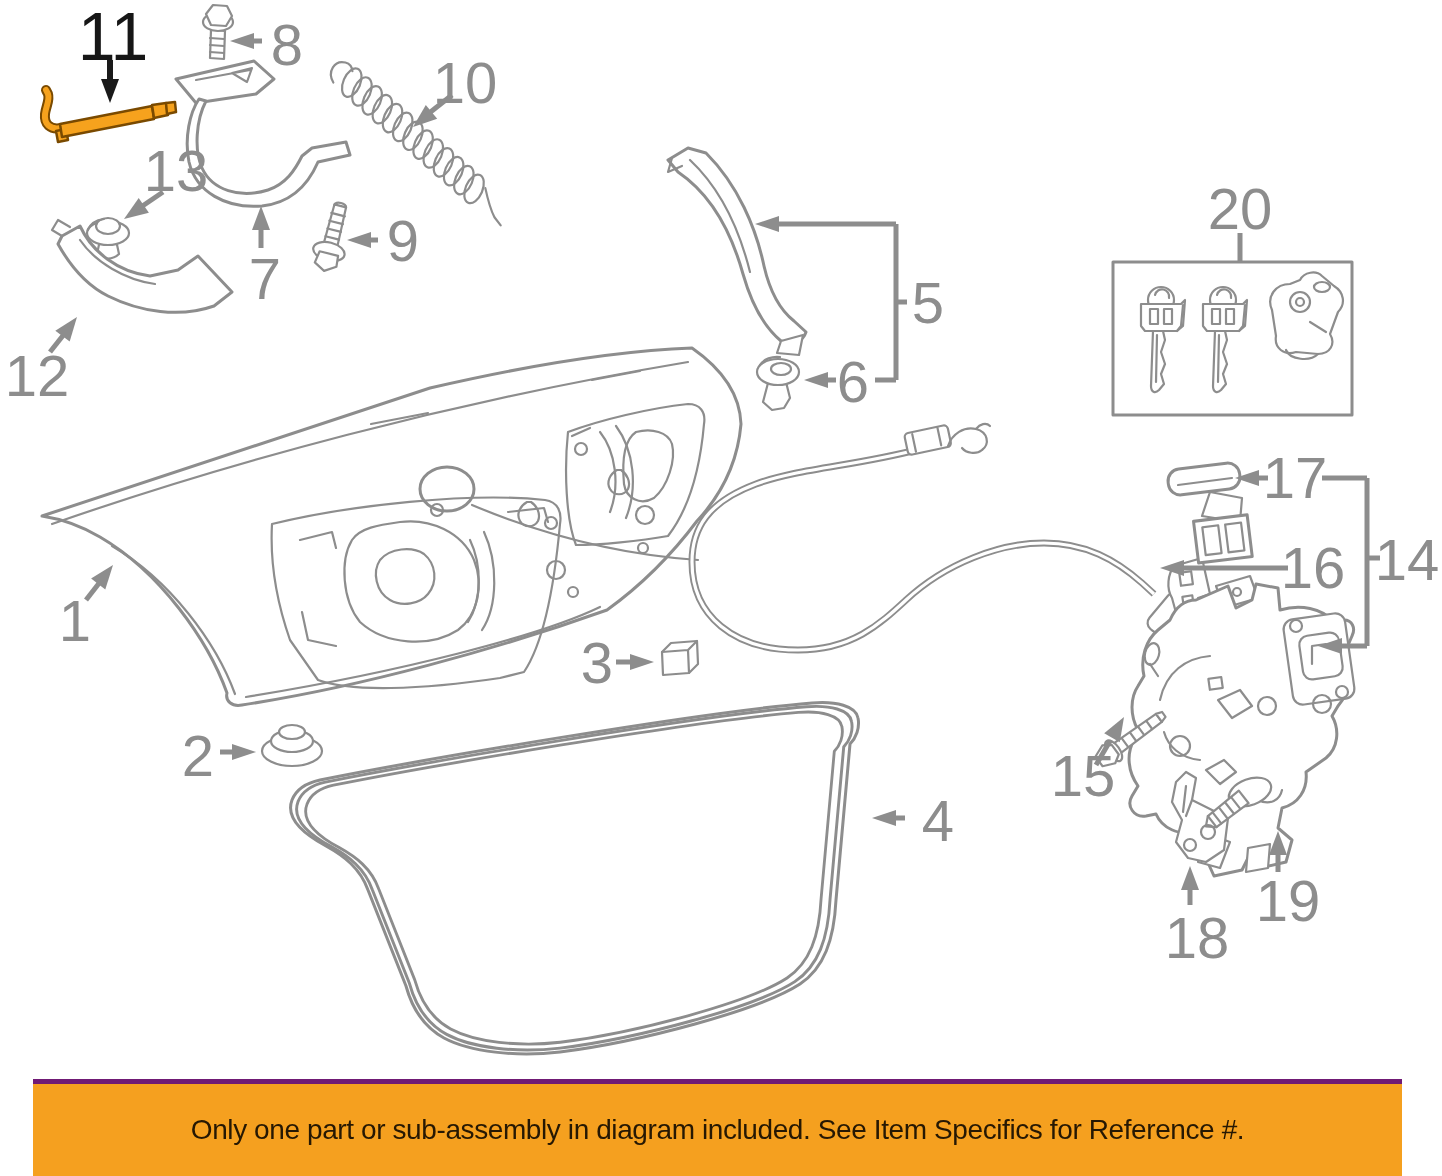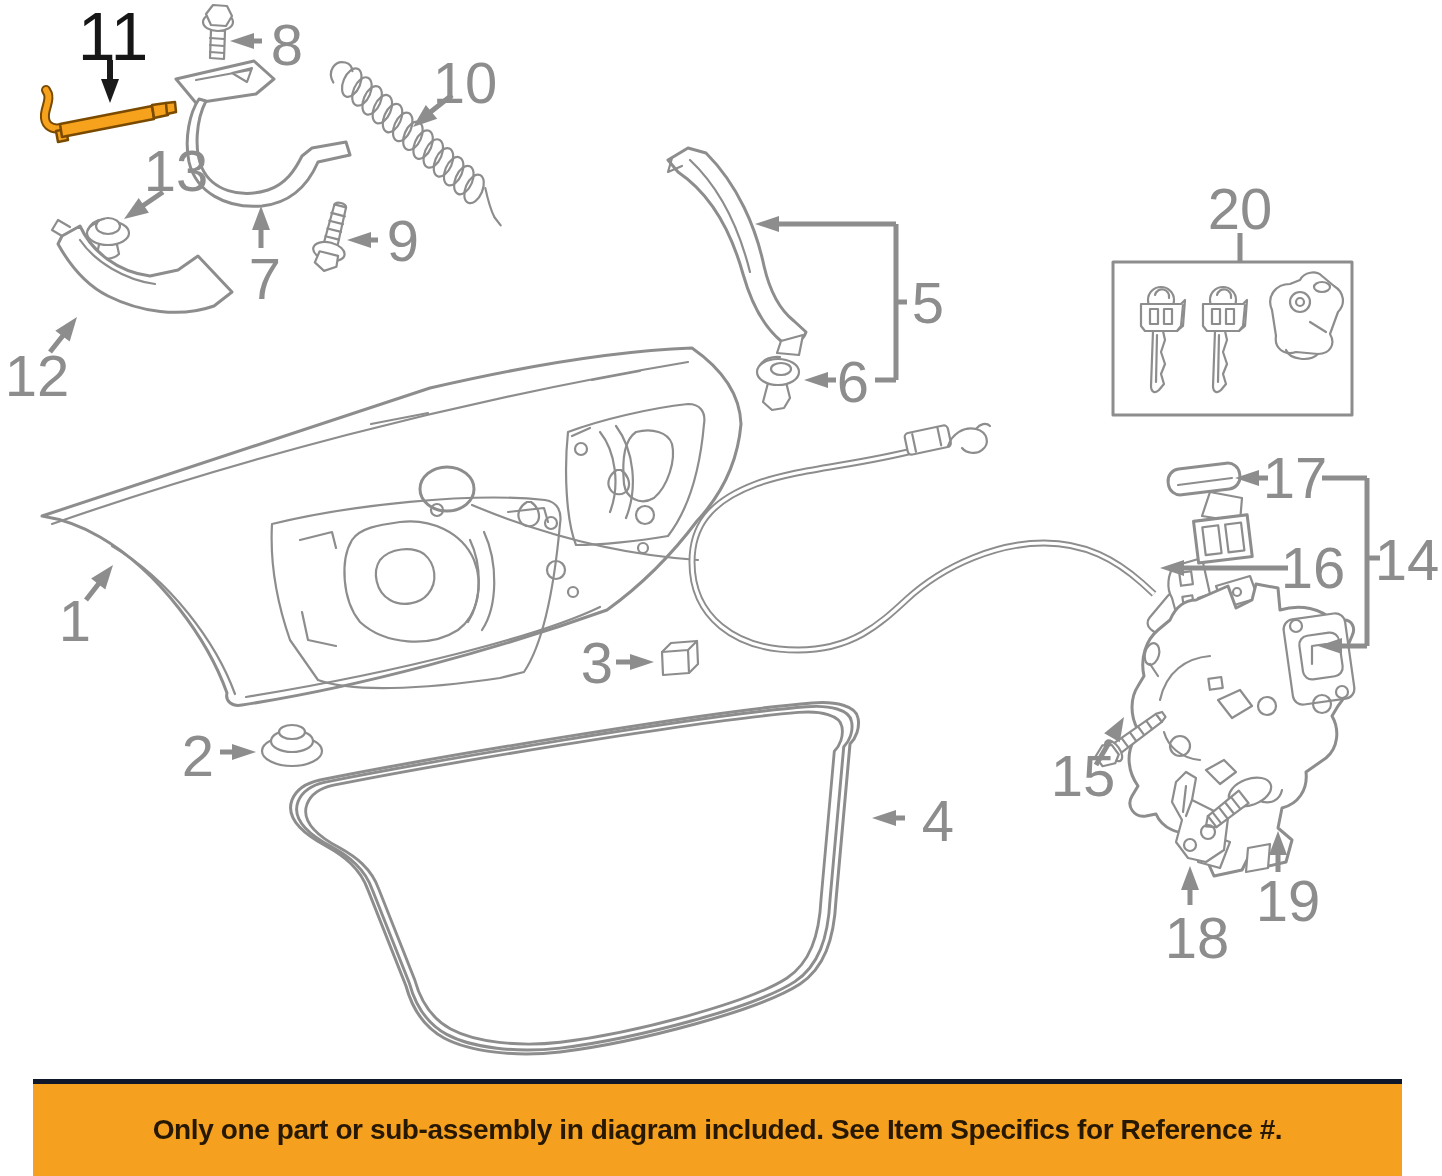--- a/index.html
+++ b/index.html
@@ -14,23 +14,23 @@
   .lblhl{fill:var(--highlight-label);font-size:68px;text-anchor:middle;dominant-baseline:central;}
   .arr{stroke:var(--line);stroke-width:5;fill:none;}
   .arrh{fill:var(--line);stroke:none;}
   .arrb{stroke:#1a1a1a;stroke-width:6;fill:none;}
   .arrbh{fill:#1a1a1a;stroke:none;}
   .org{fill:var(--highlight);stroke:var(--highlight-outline);stroke-width:2.5;stroke-linejoin:round;}
   .orgln{fill:none;stroke:var(--highlight);stroke-width:6;stroke-linecap:round;}
   .orgout{fill:none;stroke:var(--highlight-outline);stroke-width:10;stroke-linecap:round;}
   #banner{position:absolute;left:33px;top:1079px;width:1369px;height:97px;
           background:var(--banner-bg);color:var(--banner-text);
-          border-top:5px solid #0f172a;box-sizing:border-box;
+          border-top:5px solid #701a75;box-sizing:border-box;
           display:flex;flex-direction:column;justify-content:center;align-items:center;
-          font-weight:bold;font-size:28px;line-height:38px;letter-spacing:-0.4px;white-space:nowrap;}
+          font-weight:normal;font-size:28px;line-height:38px;letter-spacing:-0.4px;white-space:nowrap;}
 </style>
 </head>
 <body>
 
 <div id="stage">
 <svg width="1442" height="1176" viewBox="0 0 1442 1176">
 
   <defs>
     <g id="key">
       <circle cx="0" cy="0" r="13" class="ln2"></circle>

